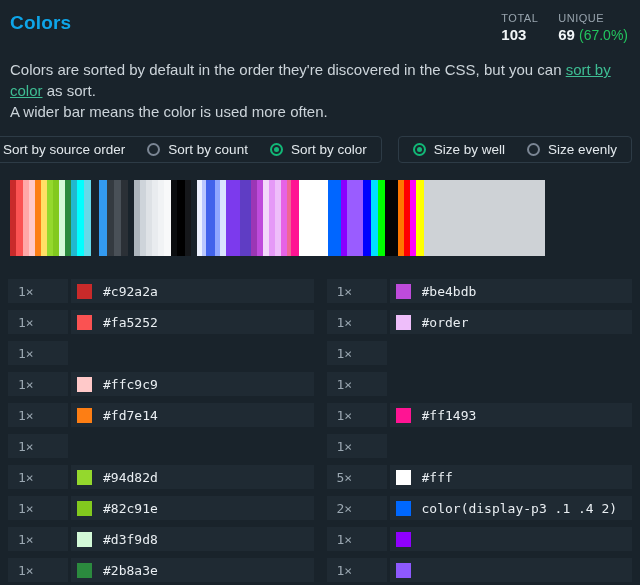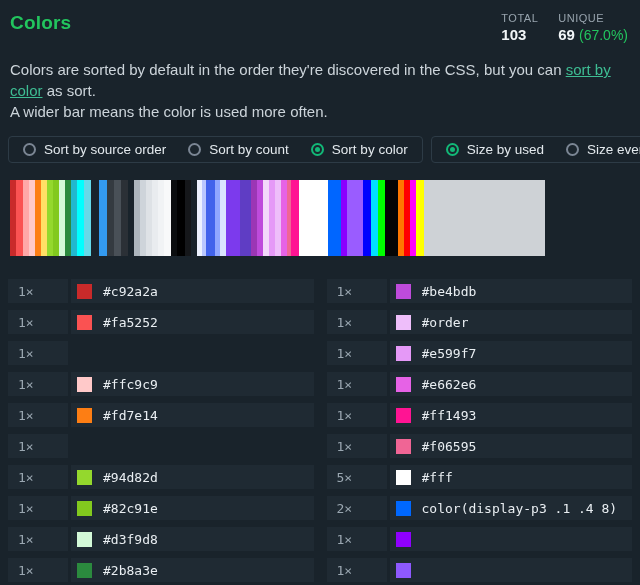--- a/index.html
+++ b/index.html
@@ -5,32 +5,32 @@
   html,body{margin:0;padding:0;}
   body{
     width:640px;height:585px;overflow:hidden;
     background:#19232b;
     font-family:"Liberation Sans", sans-serif;
     color:#e6ecf0;
     -webkit-font-smoothing:antialiased;
   }
   
   .header{display:flex;justify-content:space-between;align-items:flex-start;padding:12px 10px 0 10px;}
-  .page-title{font-size:19px;font-weight:700;color:#22c55e;letter-spacing:.2px;}
+  .page-title{font-size:19px;font-weight:700;color:#0ea5e9;letter-spacing:.2px;}
   .stats{display:flex;gap:20px;padding-right:2px;}
   .stat{display:flex;flex-direction:column;align-items:flex-start;}
   .stat-label{font-size:11px;color:#98a4ae;letter-spacing:.5px;}
   .stat-valrow{font-size:15px;margin-top:2px;}
   .stat-value{font-weight:700;color:#f2f6f8;}
   .stat-extra{color:#22c55e;font-weight:400;margin-left:4px;font-size:14px;}
   
   .description{margin:16px 10px 0 10px;font-size:15px;line-height:21px;color:#ccd4da;max-width:618px;}
   .description a{color:#3ebd93;text-decoration:underline;cursor:pointer;}
   
-  .controls{margin:14px 8px 0 8px;display:flex;gap:8px;}
+  .controls{margin:14px 8px 0 0;display:flex;gap:16px;justify-content:flex-end;}
   .radio-group{display:flex;align-items:center;border:1px solid #2d3b46;border-radius:4px;height:27px;padding:0 3px;box-sizing:border-box;}
   .radio-option{display:flex;align-items:center;gap:8px;padding:0 11px;font-size:13.5px;color:#e3e9ed;cursor:pointer;white-space:nowrap;}
   .radio-circle{width:13px;height:13px;border-radius:50%;border:2px solid #7b8694;background:#1b252d;box-sizing:border-box;position:relative;flex:0 0 auto;}
   .radio-option.checked .radio-circle{border-color:#12b877;}
   .radio-option.checked .radio-circle::after{
     content:"";position:absolute;left:2px;top:2px;width:5px;height:5px;border-radius:50%;background:#12b877;
   }
   
   .color-bar{margin:17px 10px 0 10px;width:535px;height:76px;display:flex;}
   .stripe{height:100%;flex:0 0 auto;}
@@ -80,21 +80,21 @@
         <span>Sort by count</span>
       </div>
       <div class="radio-option checked">
         <span class="radio-circle"></span>
         <span>Sort by color</span>
       </div>
     </div>
     <div class="radio-group">
       <div class="radio-option checked">
         <span class="radio-circle"></span>
-        <span>Size by used</span>
+        <span>Size by well</span>
       </div>
       <div class="radio-option">
         <span class="radio-circle"></span>
         <span>Size evenly</span>
       </div>
     </div>
   </div>
 
 <div class="color-bar" id="color-bar">
     <div class="stripe" style="width: 6px; background: rgb(201, 42, 42);"></div>
@@ -231,58 +231,46 @@
       </div>
       <div class="color-row">
         <div class="color-count">1×</div>
         <div class="color-cell">
           <div class="color-swatch" style="background: rgb(238, 190, 250);"></div>
           <div class="color-value">#order</div>
         </div>
       </div>
       <div class="color-row">
         <div class="color-count">1×</div>
-        <div class="color-cell">
-          <div class="color-swatch" style="background: rgb(229, 153, 247);"></div>
-          <div class="color-value">#e599f7</div>
-        </div>
-      </div>
-      <div class="color-row">
-        <div class="color-count">1×</div>
-        <div class="color-cell">
-          <div class="color-swatch" style="background: rgb(230, 98, 230);"></div>
-          <div class="color-value">#e662e6</div>
-        </div>
+      </div>
+      <div class="color-row">
+        <div class="color-count">1×</div>
       </div>
       <div class="color-row">
         <div class="color-count">1×</div>
         <div class="color-cell">
           <div class="color-swatch" style="background: rgb(255, 20, 147);"></div>
           <div class="color-value">#ff1493</div>
         </div>
       </div>
       <div class="color-row">
         <div class="color-count">1×</div>
-        <div class="color-cell">
-          <div class="color-swatch" style="background: rgb(240, 101, 149);"></div>
-          <div class="color-value">#f06595</div>
-        </div>
       </div>
       <div class="color-row">
         <div class="color-count">5×</div>
         <div class="color-cell">
           <div class="color-swatch" style="background: rgb(255, 255, 255);"></div>
           <div class="color-value">#fff</div>
         </div>
       </div>
       <div class="color-row">
         <div class="color-count">2×</div>
         <div class="color-cell">
           <div class="color-swatch" style="background: rgb(0, 104, 255);"></div>
-          <div class="color-value">color(display-p3 .1 .4 8)</div>
+          <div class="color-value">color(display-p3 .1 .4 2)</div>
         </div>
       </div>
       <div class="color-row">
         <div class="color-count">1×</div>
         <div class="color-cell">
           <div class="color-swatch" style="background: rgb(143, 0, 255);"></div>
         </div>
       </div>
       <div class="color-row">
         <div class="color-count">1×</div>

